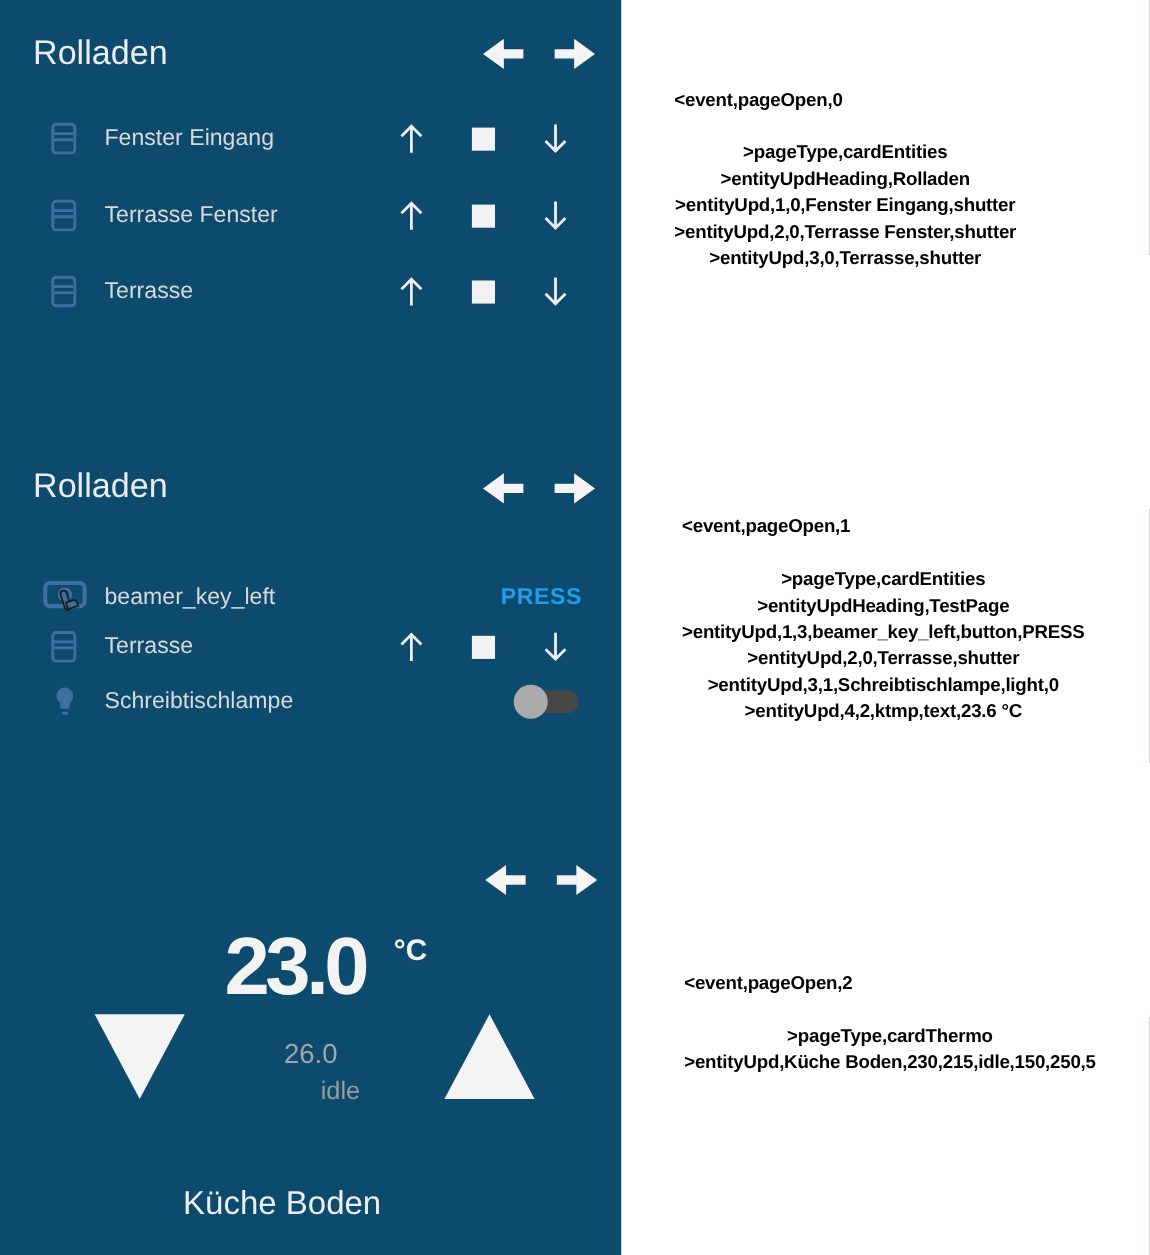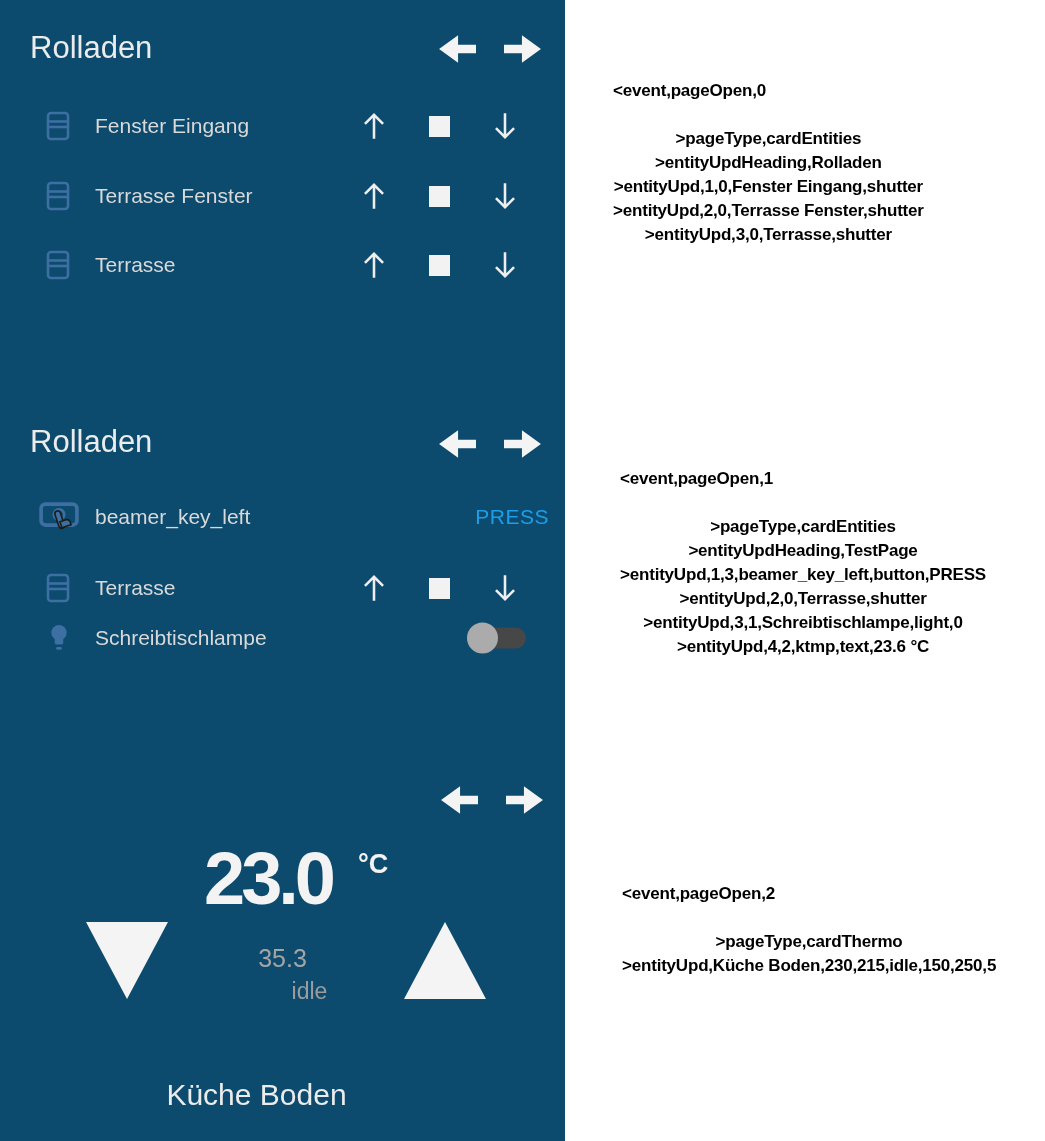--- a/index.html
+++ b/index.html
@@ -16,21 +16,21 @@
   .e-icon{position:absolute;left:46px;top:50%;transform:translateY(-50%);color:#3d6fa3;line-height:0;}
   .e-icon.wide{left:38px;}
   .e-label{position:absolute;left:95px;top:50%;transform:translateY(-50%);font-size:21px;color:#d9d9d9;white-space:nowrap;}
   .ctl-btn{position:absolute;top:50%;transform:translateY(-50%);width:30px;height:36px;background:none;border:none;padding:0;cursor:pointer;display:flex;align-items:center;justify-content:center;}
   .btn-up{left:359px;}
   .btn-stop{left:424px;}
   .btn-down{left:490px;}
   .stop-square{width:21px;height:21px;background:#f2f2f2;}
   .thin-arrow{width:26px;height:32px;display:block;}
   .press-btn{position:absolute;right:36px;top:50%;transform:translateY(-50%);background:none;border:none;padding:0;cursor:pointer;
-    color:#1e9ee8;font-size:21px;font-weight:400;letter-spacing:.5px;font-family:"Liberation Sans",sans-serif;}
+    color:#1e9ee8;font-size:21px;font-weight:700;letter-spacing:.5px;font-family:"Liberation Sans",sans-serif;}
   .e-value{position:absolute;right:34px;top:50%;transform:translateY(-50%);font-size:21px;color:#dcdcdc;white-space:nowrap;}
   
   .toggle{position:absolute;left:467px;top:50%;transform:translateY(-50%);width:59px;height:31px;background:none;border:none;padding:0;cursor:pointer;}
   .toggle-track{position:absolute;left:5px;top:5px;width:54px;height:21px;border-radius:11px;background:#474747;}
   .toggle-knob{position:absolute;left:0;top:0;width:31px;height:31px;border-radius:50%;background:#ababab;}
   
   .temp-big{position:absolute;left:204px;top:842px;font-size:74px;font-weight:700;color:#f3f3f3;letter-spacing:-4px;line-height:1;}
   .temp-unit{position:absolute;left:358px;top:849px;font-size:27px;font-weight:700;color:#f3f3f3;}
   .tri-btn{position:absolute;width:0;height:0;background:none;padding:0;cursor:pointer;border-style:solid;}
   .tri-down{left:86px;top:922px;border-width:77px 41px 0 41px;border-color:#f4f4f4 transparent transparent transparent;}
@@ -141,21 +141,21 @@
     <span><svg viewBox="0 0 36 28">
           <polygon points="36,10 19,10 19,1 1,14 19,27 19,18 36,18" fill="#f4f4f4"></polygon>
         </svg></span>
   </button>
   <button class="nav-btn" style="left:504px;top:429px;">
     <span><svg viewBox="0 0 36 28">
           <polygon points="0,10 17,10 17,1 35,14 17,27 17,18 0,18" fill="#f4f4f4"></polygon>
         </svg></span>
   </button>
 
-  <div class="row" style="top:486px;padding-left:20px;">
+  <div class="row" style="top:512px;">
     <span class="e-icon wide">
       <svg width="42" height="36" viewBox="0 0 34 29">
           <rect x="2.5" y="4" width="29" height="17" rx="3.5" fill="none" stroke="currentColor" stroke-width="3"></rect>
           <circle cx="17" cy="12.5" r="4.2" fill="none" stroke="currentColor" stroke-width="2.2"></circle>
           <g transform="rotate(-18 17 16)">
             <rect x="15" y="9.5" width="4.6" height="14.5" rx="2.3" fill="currentColor" stroke="#1a1d18" stroke-width="1.3"></rect>
             <path d="M17 18.5 h5.2 a2.6 2.6 0 0 1 2.6 2.6 v2.4 h-7.8 z" fill="currentColor" stroke="#1a1d18" stroke-width="1.3"></path>
           </g>
         </svg>
     </span>
@@ -211,21 +211,21 @@
   <button class="nav-btn" style="left:506px;top:785px;">
     <span><svg viewBox="0 0 36 28">
           <polygon points="0,10 17,10 17,1 35,14 17,27 17,18 0,18" fill="#f4f4f4"></polygon>
         </svg></span>
   </button>
 
   <div class="temp-big">23.0</div>
   <div class="temp-unit">°C</div>
   <button class="tri-btn tri-down"></button>
   <button class="tri-btn tri-up"></button>
-  <div class="temp-target">35.3</div>
+  <div class="temp-target">26.0</div>
   <div class="temp-state">idle</div>
   <div class="thermo-name">Küche Boden</div>
 </div>
 
 <div class="code-col">
 
   <div class="code-block blk0">
     <p class="code-event">&lt;event,pageOpen,0</p>
     <p class="code-line">&gt;pageType,cardEntities</p>
     <p class="code-line">&gt;entityUpdHeading,Rolladen</p>

